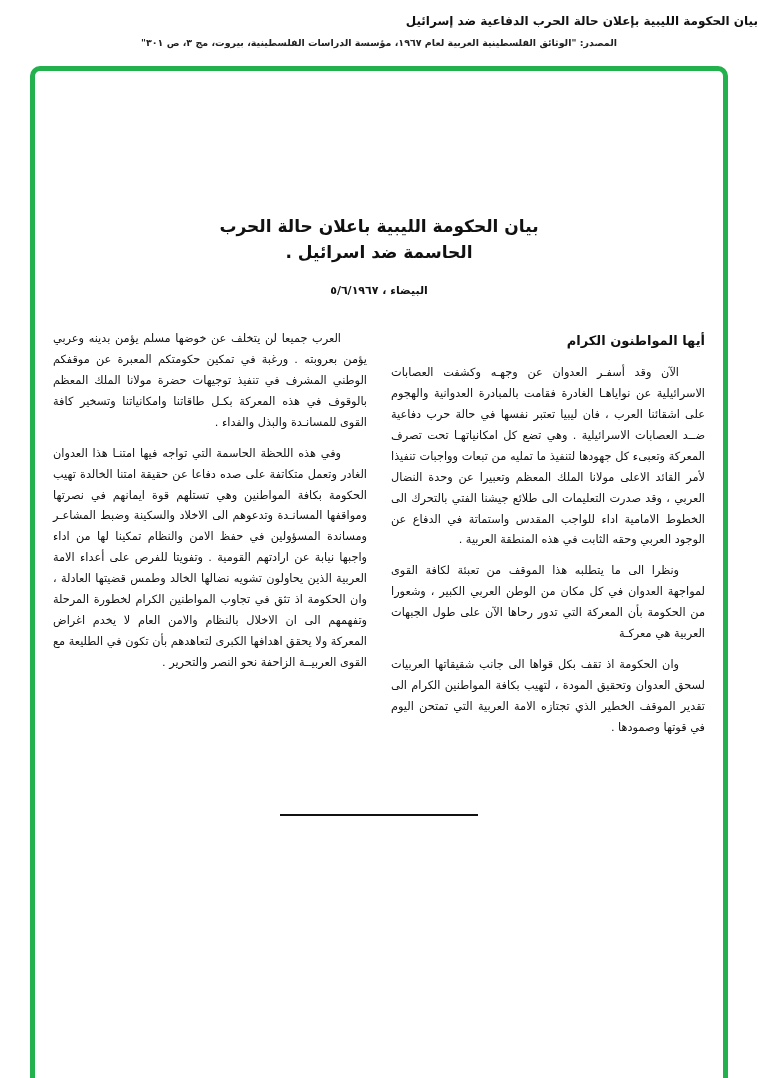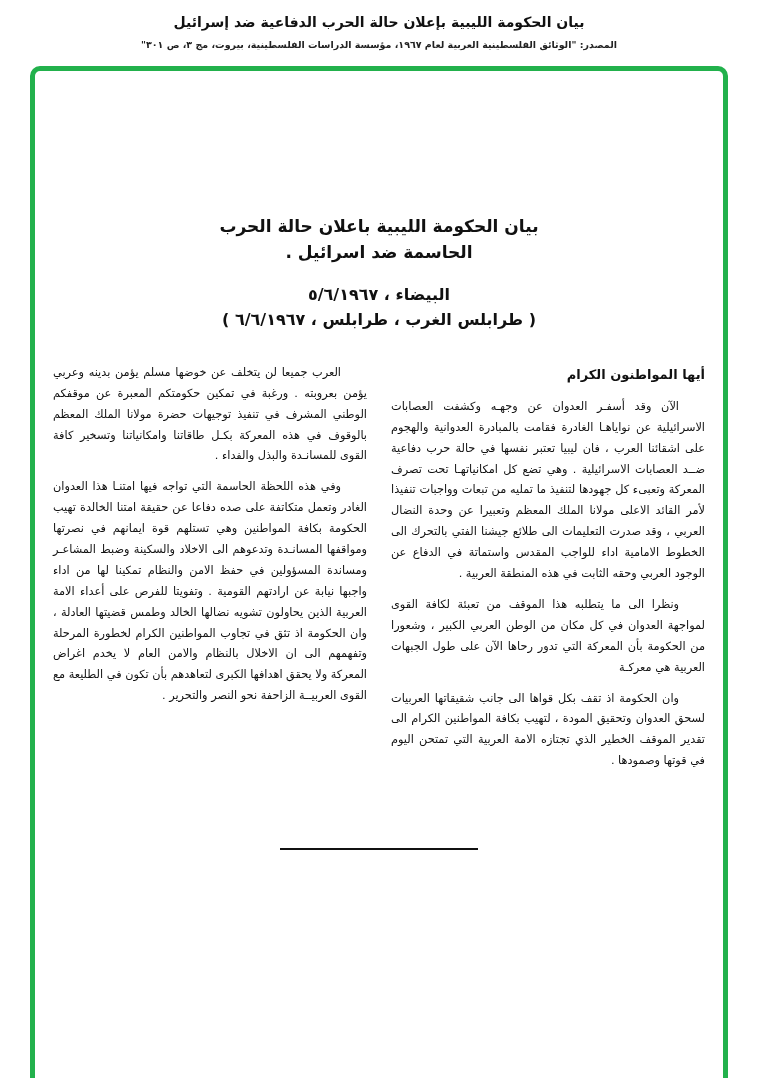--- a/index.html
+++ b/index.html
@@ -5,21 +5,21 @@
   html,body{margin:0;padding:0;background:#ffffff;}
   body{
     width:758px;height:1078px;position:relative;overflow:hidden;
     font-family:"DejaVu Sans",sans-serif;color:#111;
   }
   .page-header{
     width:100%;text-align:center;direction:rtl;
     padding-top:14px;
   }
   .page-header .h-title{
-    font-size:14px;font-weight:bold;letter-spacing:0;
+    font-size:12px;font-weight:bold;letter-spacing:0;text-align:right;
   }
   .page-header .h-source{
     font-size:9.5px;font-weight:bold;margin-top:9px;color:#222;
   }
   .doc-frame{
     position:absolute;left:30px;right:30px;top:66px;height:1072px;
     border:5px solid var(--green,#22b14c);
     border-radius:10px;background:#fff;
     box-sizing:border-box;
   }
@@ -28,21 +28,21 @@
     padding:0 18px;
     height:100%;
     box-sizing:border-box;
   }
   .doc-title{
     text-align:center;margin-top:142px;
     font-size:17px;font-weight:bold;line-height:1.55;
   }
   .doc-dates{
     text-align:center;margin-top:16px;
-    font-size:16px;font-weight:bold;line-height:1.6;
+    font-size:11px;font-weight:bold;line-height:1.6;
   }
   .columns{
     display:flex;flex-direction:row;gap:24px;
     margin-top:24px;
   }
   .col{
     flex:1 1 0;
     font-size:11.3px;line-height:1.85;
     text-align:justify;
   }
@@ -70,21 +70,20 @@
 <div class="doc-frame">
   <div class="doc-inner">
 
     <div class="doc-title">
       <div>بيان الحكومة الليبية باعلان حالة الحرب</div>
       <div>الحاسمة ضد اسرائيل .</div>
     </div>
 
     <div class="doc-dates">
       <div>البيضاء ، ٥/٦/١٩٦٧</div>
-      <div>( طرابلس الغرب ، طرابلس ، ٦/٦/١٩٦٧ )</div>
     </div>
 
     <div class="columns">
 
       <div class="col">
         <p class="salutation">أيها المواطنون الكرام</p>
         <p>الآن وقد أسفـر العدوان عن وجهـه وكشفت العصابات الاسرائيلية عن نواياهـا الغادرة فقامت بالمبادرة العدوانية والهجوم على اشقائنا العرب ، فان ليبيا تعتبر نفسها في حالة حرب دفاعية ضــد العصابات الاسرائيلية . وهي تضع كل امكانياتهـا تحت تصرف المعركة وتعبىء كل جهودها لتنفيذ ما تمليه من تبعات وواجبات تنفيذا لأمر القائد الاعلى مولانا الملك المعظم وتعبيرا عن وحدة النضال العربي ، وقد صدرت التعليمات الى طلائع جيشنا الفتي بالتحرك الى الخطوط الامامية اداء للواجب المقدس واستماتة في الدفاع عن الوجود العربي وحقه الثابت في هذه المنطقة العربية .</p>
         <p>ونظرا الى ما يتطلبه هذا الموقف من تعبئة لكافة القوى لمواجهة العدوان في كل مكان من الوطن العربي الكبير ، وشعورا من الحكومة بأن المعركة التي تدور رحاها الآن على طول الجبهات العربية هي معركـة</p>
         <p>وان الحكومة اذ تقف بكل قواها الى جانب شقيقاتها العربيات لسحق العدوان وتحقيق المودة ، لتهيب بكافة المواطنين الكرام الى تقدير الموقف الخطير الذي تجتازه الامة العربية التي تمتحن اليوم في قوتها وصمودها .</p>
       </div>

